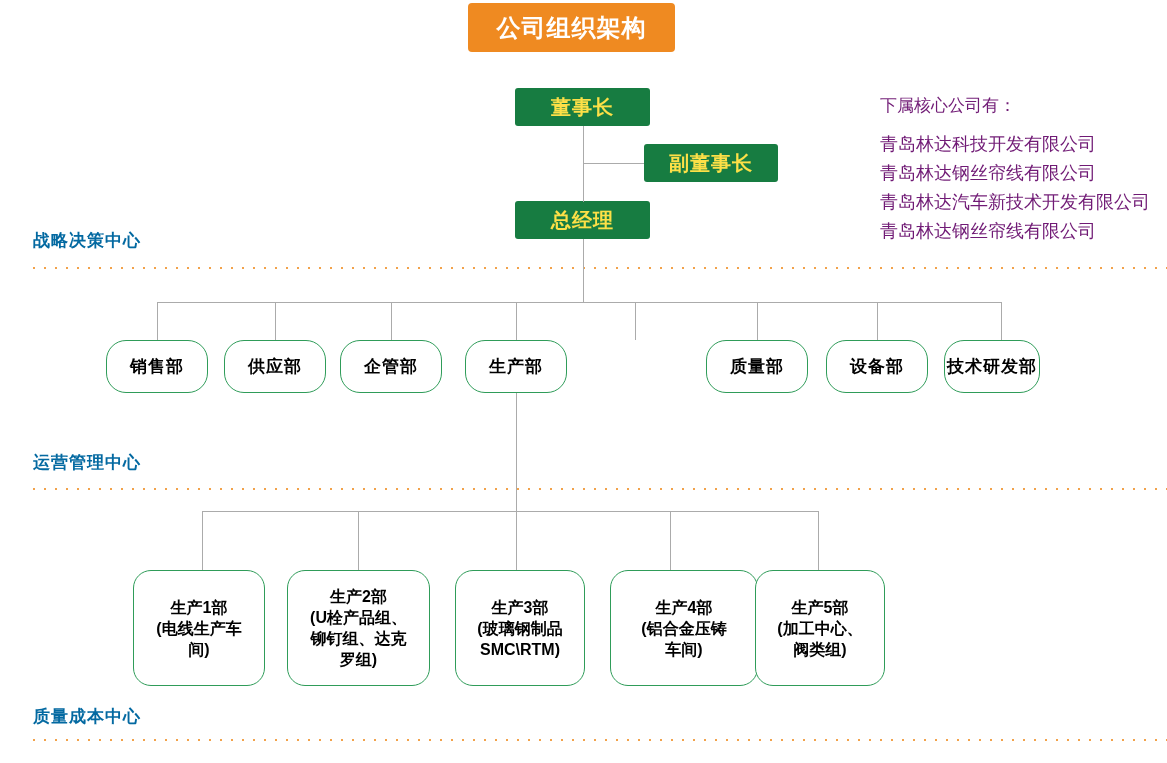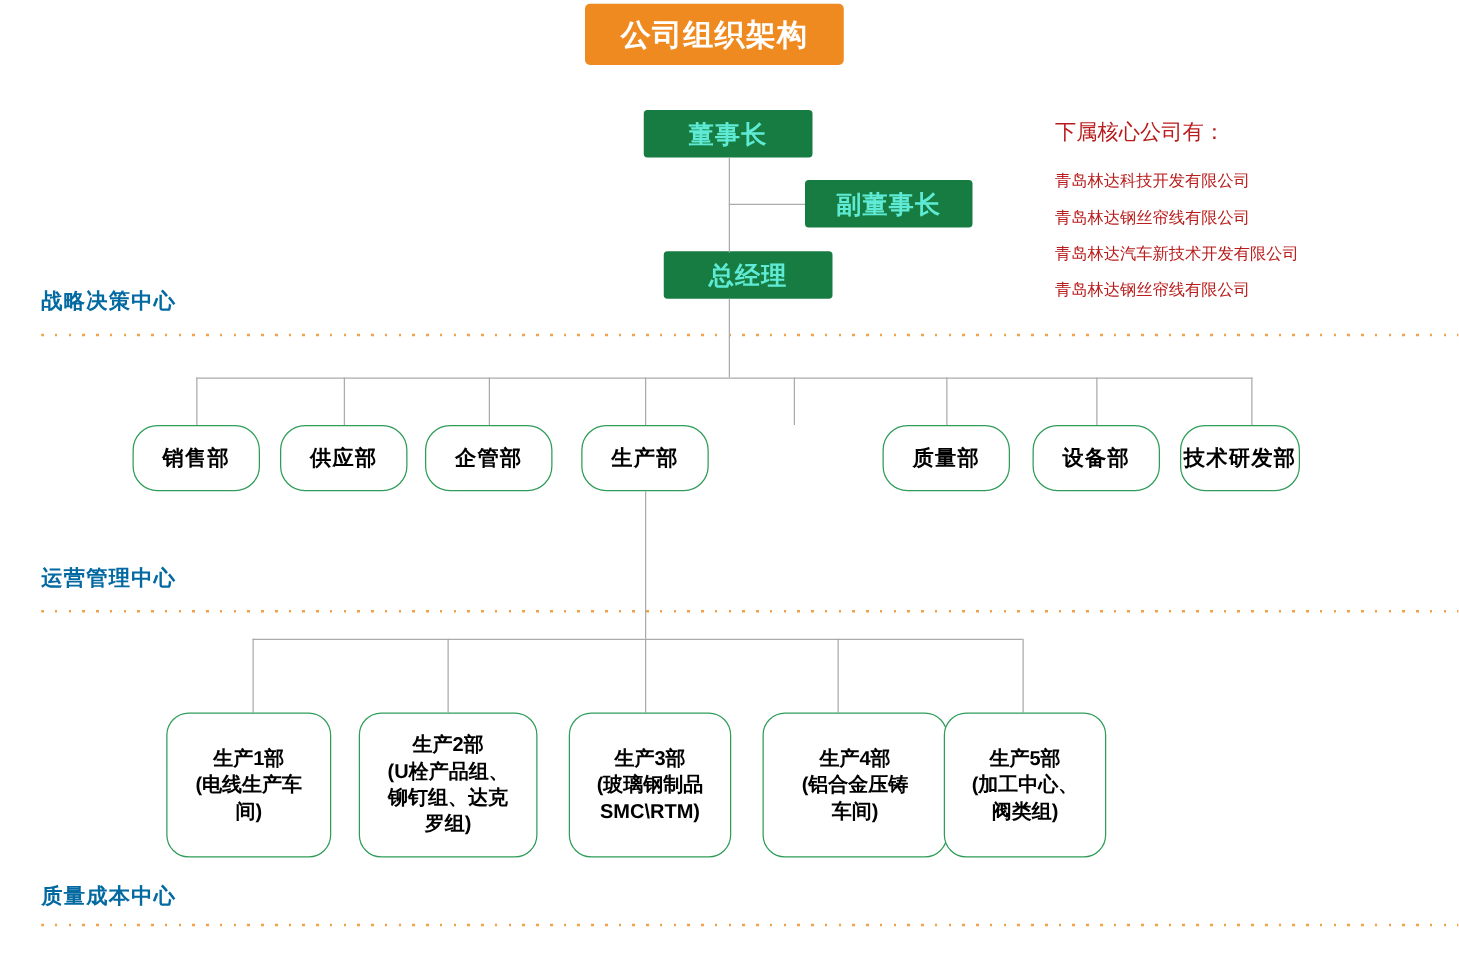--- a/index.html
+++ b/index.html
@@ -21,30 +21,30 @@
     display: flex; align-items: center; justify-content: center;
     color: #ffffff; font-size: 24px; font-weight: 700;
     letter-spacing: 1px;
   }
   
   .gbox {
     position: absolute;
     background: #177C41;
     border-radius: 3px;
     display: flex; align-items: center; justify-content: center;
-    color: #5eead4; font-size: 20px; font-weight: 700;
+    color: #fde047; font-size: 20px; font-weight: 700;
     letter-spacing: 1px;
   }
   .gbox.chairman        { left: 515px; top:  88px; width: 135px; height: 38px; }
   .gbox.vice-chairman   { left: 644px; top: 144px; width: 134px; height: 38px; text-align: center; }
-  .gbox.general-manager { left: 515px; top: 201px; width: 135px; height: 38px; margin-left: 16px; }
+  .gbox.general-manager { left: 515px; top: 201px; width: 135px; height: 38px; }
   
-  .subs { position: absolute; left: 844px; top: 94px; width: 270px; color: #b91c1c; }
+  .subs { position: absolute; left: 880px; top: 94px; width: 270px; color: #701a75; }
   .subs .subs-header { font-size: 17px; font-weight: 400; margin-bottom: 13px; }
-  .subs .subs-item   { font-size: 13px; line-height: 29px; font-weight: 400; }
+  .subs .subs-item   { font-size: 18px; line-height: 29px; font-weight: 400; }
   
   .seclabel {
     position: absolute; left: 33px;
     font-size: 17px; font-weight: 700; color: #0369a1;
     letter-spacing: 1px;
     text-align: center;
   }
   .dotted {
     position: absolute; left: 33px; width: 1134px; height: 2px;
     background-image: repeating-linear-gradient(to right, #F2A24A 0px, #F2A24A 2px, transparent 2px, transparent 11px);

